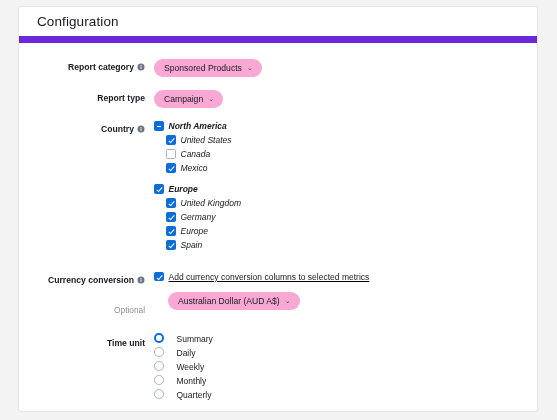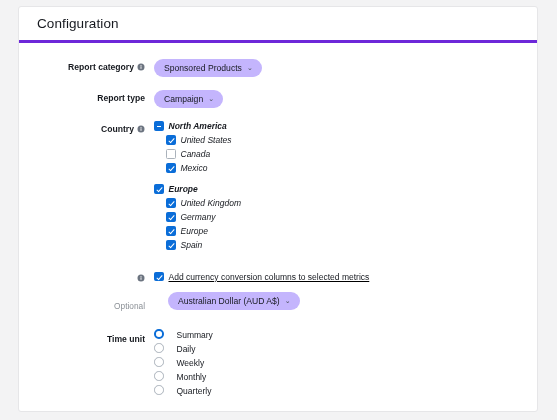--- a/index.html
+++ b/index.html
@@ -24,21 +24,21 @@
     border: 1px solid #e6e6e8;
     border-radius: 3px;
     box-sizing: border-box;
     overflow: hidden;
   }
   .card-header {
     height: 36px;
     display: flex;
     align-items: center;
     padding: 0 18px;
-    border-bottom: 3px solid #6d28d9;
+    border-bottom: 7px solid #6d28d9;
     box-sizing: border-box;
   }
   .card-title {
     font-size: 13.5px;
     color: #16191f;
     letter-spacing: .1px;
   }
   .card-body {
     padding: 14px 16px 0 0;
   }
@@ -95,21 +95,21 @@
   }
   .info-icon svg { display: block; }
   .control-col {
     padding-left: 9px;
     flex: 1 1 auto;
   }
   .pill {
     display: inline-flex;
     align-items: center;
     gap: 5px;
-    background: #c4b5fd;
+    background: #f9a8d4;
     color: #16191f;
     border-radius: 12px;
     padding: 3px 9px 3px 10px;
     font-size: 8.6px;
     line-height: 12px;
     cursor: pointer;
     white-space: nowrap;
   }
   .pill .chev {
     font-size: 7px;
@@ -324,20 +324,21 @@
           </div>
         </div>
 
       </div>
     </div>
 
     <div class="row">
       <div class="label-col top-align">
         <div class="label-wrap">
           <div class="label-line">
+            <span class="field-label">Currency conversion</span>
             <span class="info-icon">
               <svg viewBox="0 0 16 16" width="8" height="8">
                   <circle cx="8" cy="8" r="7" fill="#6c7480"></circle>
                   <rect x="7.1" y="6.6" width="1.8" height="5" fill="#ffffff"></rect>
                   <rect x="7.1" y="3.9" width="1.8" height="1.9" fill="#ffffff"></rect>
                 </svg>
             </span>
           </div>
           <span class="optional-label">Optional</span>
         </div>

